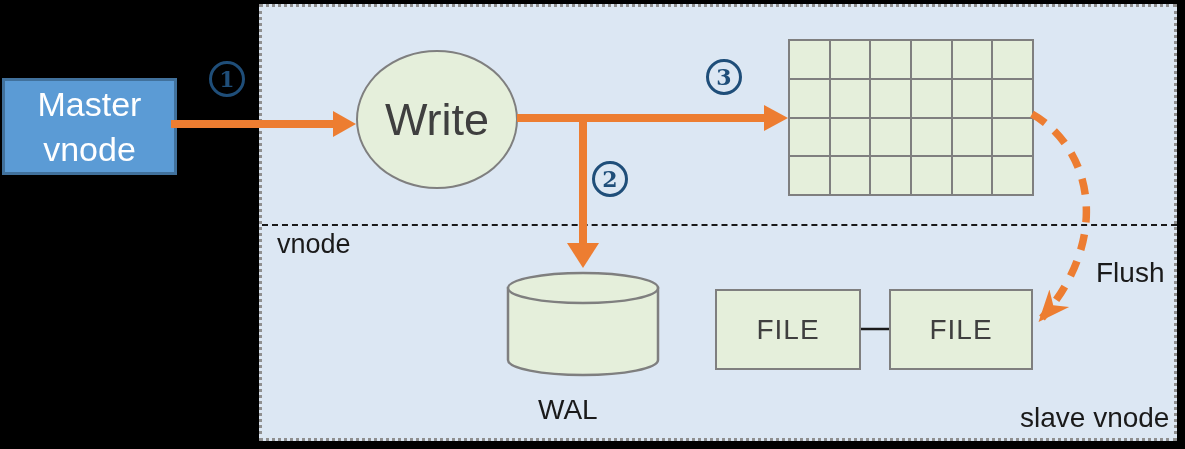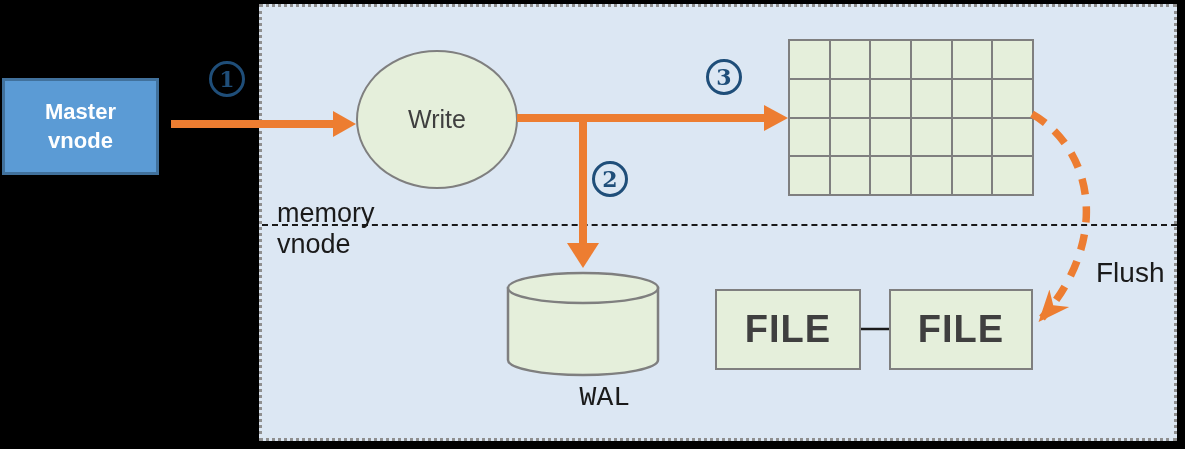--- a/index.html
+++ b/index.html
@@ -28,26 +28,26 @@
   }
   .panel{
     position:absolute;left:259px;top:4px;
     width:918px;height:437px;
     box-sizing:border-box;
     background:var(--panel-fill,#dce7f3);
     border:3px dotted var(--panel-border,#8f8f8f);
   }
   .master-box{
     position:absolute;left:2px;top:78px;
-    width:157px;height:97px;
+    width:175px;height:97px;
     box-sizing:border-box;
     background:var(--master-fill-blue,#5b9bd5);
     border:3px solid var(--master-border-blue,#41719c);
     color:#ffffff;
-    font-size:22px;font-weight:700;line-height:1.3;
+    font-size:34px;font-weight:400;line-height:1.3;
     display:flex;align-items:center;justify-content:center;
     text-align:center;
     padding:0 24px;
   }
   .hline{position:absolute;height:8px;background:var(--arrow-orange,#ed7d31);}
   .vline{position:absolute;width:8px;background:var(--arrow-orange,#ed7d31);}
   .head-right{
     position:absolute;width:0;height:0;
     border-top:13px solid transparent;
     border-bottom:13px solid transparent;
@@ -70,21 +70,21 @@
     display:flex;align-items:center;justify-content:center;
   }
   .write-ellipse{
     position:absolute;left:356px;top:50px;
     width:162px;height:139px;
     box-sizing:border-box;
     background:var(--node-fill-green,#e5efdb);
     border:2.5px solid var(--node-border-gray,#7f7f7f);
     border-radius:50%;
     color:var(--text-dark,#3f3f3f);
-    font-size:25px;
+    font-size:45px;
     display:flex;align-items:center;justify-content:center;
   }
   .memtable{
     position:absolute;left:788px;top:39px;
     width:246px;height:157px;
     box-sizing:border-box;
     background:var(--node-border-gray,#7f7f7f);
     padding:2px;gap:2px;
     display:grid;
   }
@@ -98,37 +98,36 @@
     font-size:27px;white-space:nowrap;
   }
   .wal-svg{position:absolute;left:506px;top:271px;}
   .wal-svg .shape{fill:var(--node-fill-green,#e5efdb);stroke:var(--node-border-gray,#7f7f7f);stroke-width:2.5;}
   .file-box{
     position:absolute;top:289px;height:81px;
     box-sizing:border-box;
     background:var(--node-fill-green,#e5efdb);
     border:2.5px solid var(--node-border-gray,#7f7f7f);
     color:var(--text-dark,#3f3f3f);
-    font-size:38px;letter-spacing:1px;
-    display:flex;align-items:center;justify-content:center;font-weight:bold;
+    font-size:28px;letter-spacing:1px;
+    display:flex;align-items:center;justify-content:center;
   }
   .overlay{position:absolute;left:0;top:0;pointer-events:none;}
   .flush-path{fill:none;stroke:var(--arrow-orange,#ed7d31);stroke-width:7.5;stroke-dasharray:16 12;}
   .flush-head{fill:var(--arrow-orange,#ed7d31);}
   .connector{stroke:var(--text-black,#1a1a1a);stroke-width:2.5;}
 </style>
 </head>
 <body>
 
 <div class="stage">
 
   <div class="panel"></div>
 
   <div class="divider"></div>
-  <div class="lbl" style="left:277px;top:198px;">memory</div>
   <div class="lbl" style="left:277px;top:229px;">vnode</div>
 
   <div class="master-box">
     <span>Master vnode</span>
   </div>
 
   <div class="hline" style="left:171px;top:120px;width:162px;"></div>
   <div class="head-right" style="left:333px;top:111px;"></div>
   <div class="badge" style="left:209px;top:61px;">
     <span>1</span>
@@ -174,34 +173,35 @@
       <div class="cell"></div>
       <div class="cell"></div>
       <div class="cell"></div>
       <div class="cell"></div>
     </div>
 
   <svg class="wal-svg" width="154" height="106" viewBox="0 0 154 106">
     <path class="shape" d="M2,17 H152 V89 A75,15 0 0 1 2,89 Z"></path>
     <ellipse class="shape" cx="77" cy="17" rx="75" ry="15"></ellipse>
   </svg>
-  <div class="lbl" style="left:538px;top:382px;width:92px;text-align:right;font-size:28px;font-family:Liberation Mono, monospace;">WAL</div>
+  <div class="lbl" style="left:538px;top:394px;width:92px;text-align:left;font-size:28px;">WAL</div>
 
   <div class="file-box" style="left:715px;width:146px;">
     <span>FILE</span>
   </div>
   <div class="file-box" style="left:889px;width:144px;">
     <span>FILE</span>
   </div>
 
   <svg class="overlay" width="1185" height="449" viewBox="0 0 1185 449">
     <defs>
       <marker id="stealth" viewBox="0 0 12 10" refX="10" refY="5" markerWidth="4.2" markerHeight="4.2" orient="auto">
         <path class="flush-head" d="M0,0 L12,5 L0,10 L3.5,5 Z"></path>
       </marker>
     </defs>
     <line class="connector" x1="861" y1="329" x2="889" y2="329"></line>
     <path class="flush-path" d="M1032,114 C1092,148 1112,238 1042,318" marker-end="url(#stealth)"></path>
   </svg>
 
   <div class="lbl" style="left:1096px;top:257px;font-size:28px;">Flush</div>
+  <div class="lbl" style="left:1020px;top:402px;width:145px;text-align:right;font-size:28px;">slave vnode</div>
 
 </div>
 
 </body></html>

